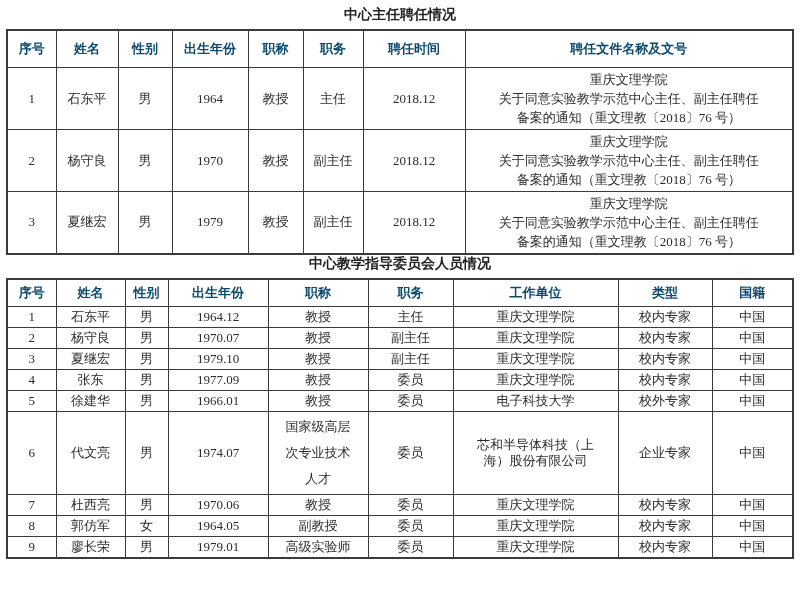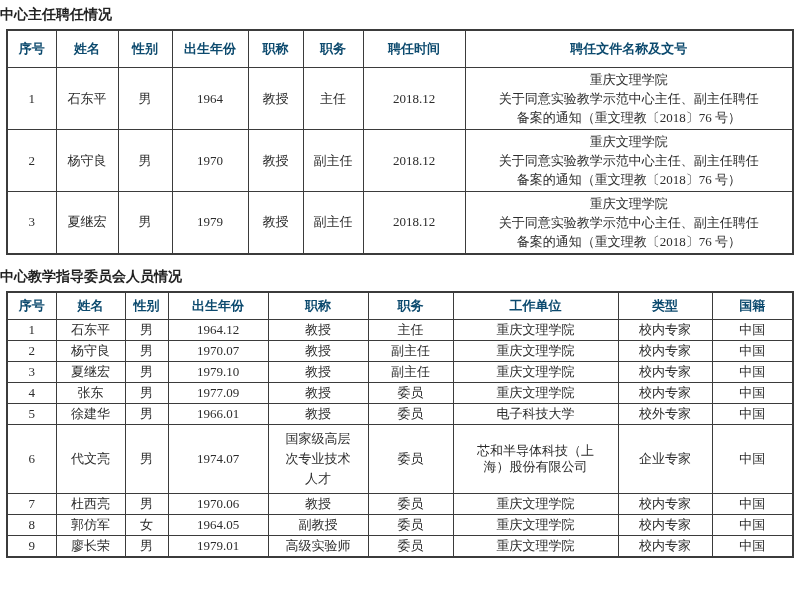--- a/index.html
+++ b/index.html
@@ -10,29 +10,28 @@
     background: #ffffff;
     overflow: hidden;
   }
   body {
     font-family: "Liberation Sans", sans-serif;
     color: #2c2c2c;
     padding-top: 6px;
     box-sizing: border-box;
   }
   .doc-title {
-    text-align: left;
+    text-align: center;
     font-weight: bold;
     font-size: 14px;
     color: #222222;
     margin: 0 0 5px 0;
     font-family: "Liberation Sans", sans-serif;
   }
   .doc-title.second {
-    margin-top: 13px;
   }
   table {
     border-collapse: collapse;
     table-layout: fixed;
     width: 786px;
     margin: 0 auto;
     border: 2px solid #3b3b3b;
   }
   th, td {
     border: 1px solid #3b3b3b;
@@ -50,21 +49,21 @@
   td {
     font-family: "Liberation Serif", serif;
     font-size: 13px;
     color: #2c2c2c;
   }
   .t1 th { height: 34px; }
   .t1 tr.data-row { height: 62px; }
   .t1 .doc-line { line-height: 19px; }
   .t2 th { height: 24px; }
   .t2 tr.data-row { height: 20px; }
-  .t2 td.wrap-narrow { padding: 2px 14px; line-height: 20px; text-align: center; }
+  .t2 td.wrap-narrow { padding: 2px 14px; line-height: 26px; text-align: center; }
   .t2 td.wrap-org { padding: 18px 12px; line-height: 16px; }
 </style>
 </head>
 <body>
 
 <div class="doc-title">中心主任聘任情况</div>
 
 <table class="t1">
   <colgroup>
     <col style="width:49px">

